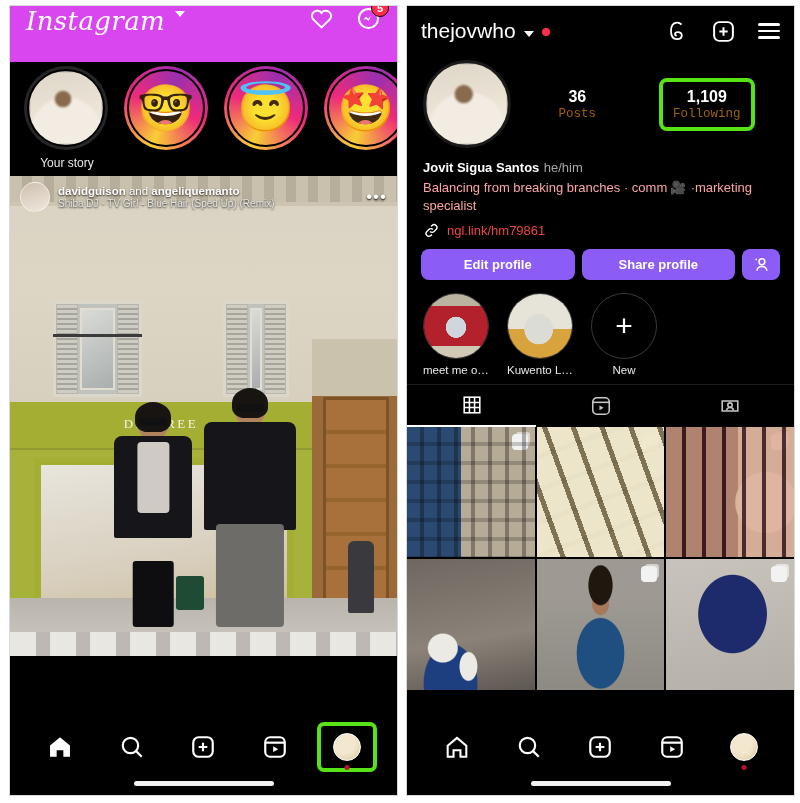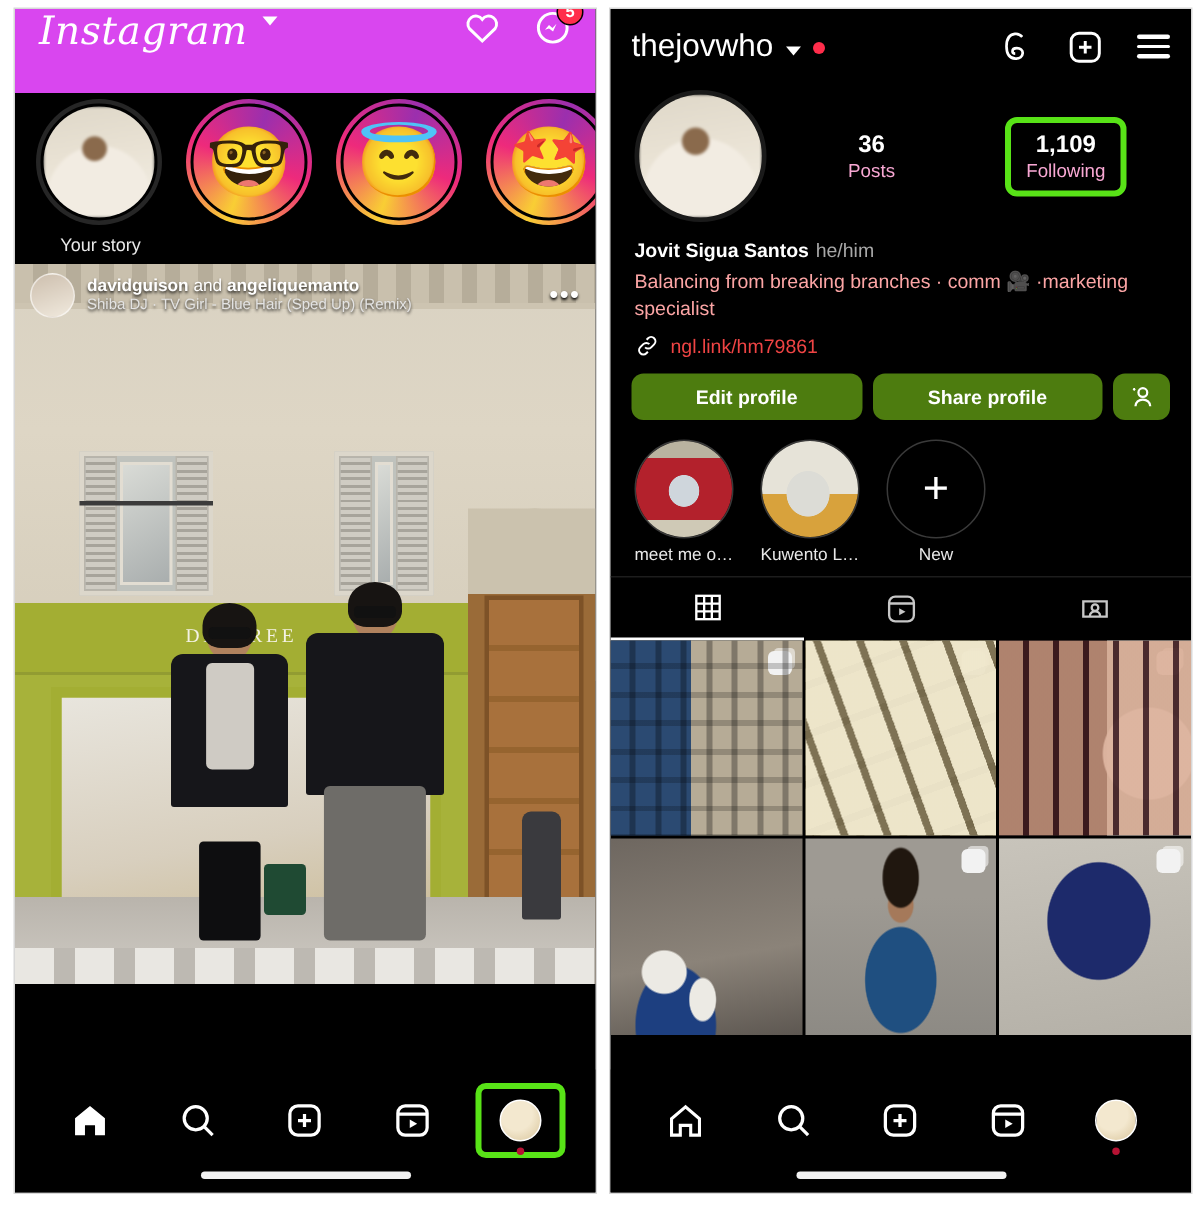--- a/index.html
+++ b/index.html
@@ -297,32 +297,32 @@
   .prof-top { display: flex; align-items: center; padding: 4px 16px 6px 16px; gap: 8px;}
   .prof-av {
     width: 88px; height: 88px; border-radius: 50%;
     border: 3px solid #1a1a1a;
     overflow: hidden; flex: 0 0 88px;
   }
   .stats { flex: 1; display: flex; justify-content: space-around; align-items: center; }
   .stat { text-align: center; padding: 6px 10px; border-radius: 4px; min-width: 62px;}
   .stat.highlighted { outline: 4px solid #58e317; }
   .stat-num { font-size: 16px; font-weight: bold; color: #fff; }
-  .stat-lbl { font-size: 12.5px; color: #f9a8d4; margin-top: 1px; }
+  .stat-lbl { font-size: 12.5px; color: #a16207; margin-top: 1px; font-family: Liberation Mono, monospace; }
 
   .bio { padding: 2px 16px 0 16px; color: #fff; line-height: 1.33; }
   .bio-name { font-size: 13px; font-weight: bold; }
   .bio-pronoun { font-size: 13px; color: #a8a8a8; font-weight: normal; }
   .bio-text { font-size: 13px; color: #fca5a5; margin-top: 2px; }
   .bio-link { display: flex; align-items: center; gap: 7px; margin-top: 8px; }
   .bio-link span { font-size: 13px; color: #ef4444; }
 
   .prof-actions { display: flex; gap: 7px; padding: 10px 14px 0 14px; }
   .btn {
-    flex: 1; background: #4d7c0f; color: #fff;
+    flex: 1; background: #8b5cf6; color: #fff;
     border: none; border-radius: 8px;
     height: 31px; font-size: 13px; font-weight: bold;
     font-family: "Liberation Sans", sans-serif;
     display: flex; align-items: center; justify-content: center;
   }
   .btn-icon { flex: 0 0 38px; }
 
   .highlights { display: flex; gap: 18px; padding: 13px 16px 8px 16px; }
   .hl { width: 66px; text-align: center; }
   .hl-ring {

